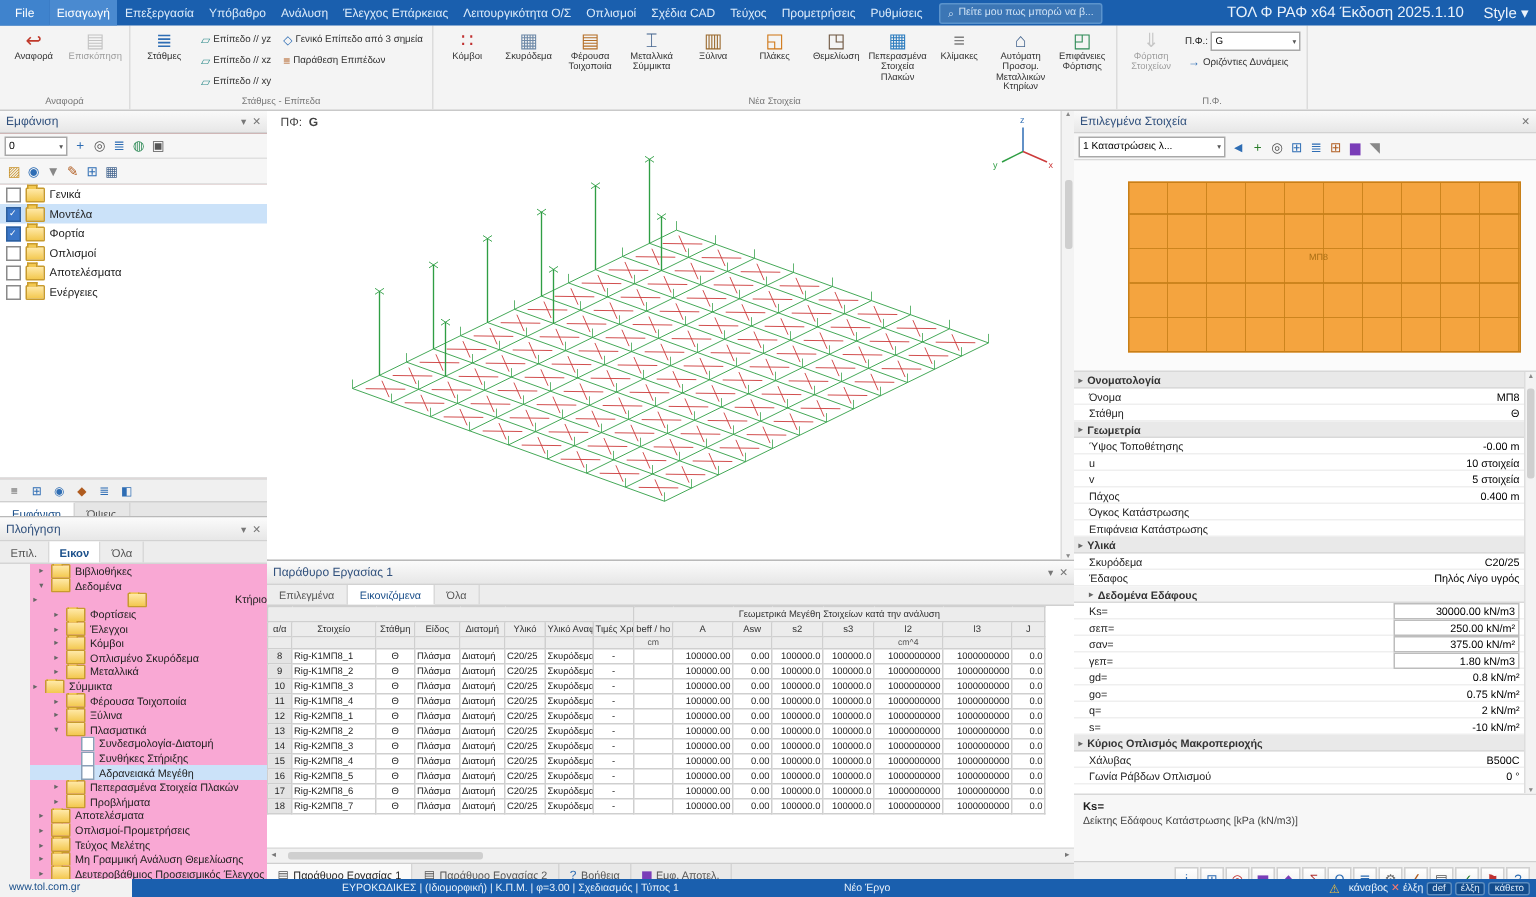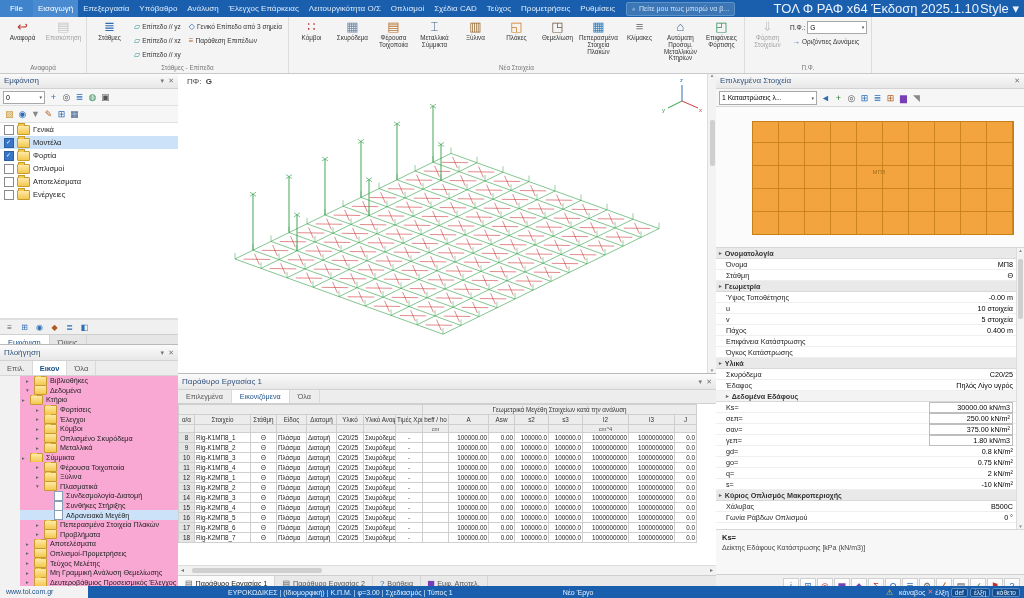--- a/index.html
+++ b/index.html
@@ -9,21 +9,21 @@
   
   .titlebar{position:absolute;left:0;top:0;width:1024px;height:17px;background:#1a5fae;
             display:flex;align-items:center;color:#fff;z-index:5;}
   .file-btn{height:17px;line-height:17px;padding:0 10px;background:#3f83cd;font-size:8px;flex:none;}
   .tb-tabs{display:flex;height:17px;}
   .tb-tab{height:17px;line-height:17px;padding:0 5px;font-size:8px;color:#dcebfa;white-space:nowrap;}
   .tb-tab.active{background:#4a8ad0;color:#fff;}
   .tb-search{margin-left:6px;display:flex;align-items:center;gap:3px;background:#3c76b5;
              border:1px solid #5b93cc;border-radius:2px;height:12px;padding:0 5px;color:#cfe2f5;
              font-size:7px;white-space:nowrap;}
-  .tb-right{margin-left:auto;display:flex;align-items:center;gap:1px;font-size:13px;
+  .tb-right{margin-left:auto;display:flex;align-items:center;gap:13px;font-size:10px;
             color:#eaf2fb;padding-right:5px;white-space:nowrap;}
 
   
   .ribbon{position:absolute;left:0;top:17px;width:1024px;height:56px;background:#f4f4f4;
           border-bottom:1px solid #c9c9c9;display:flex;z-index:4;}
   .rib-group{display:flex;flex-direction:column;border-right:1px solid #dcdcdc;padding:1px 2px 0 2px;}
   .rib-body{display:flex;flex:1;align-items:stretch;}
   .rib-big{width:41px;display:flex;flex-direction:column;align-items:center;padding-top:2px;}
   .rib-big .ico{height:14px;line-height:14px;}
   .rib-lbl{font-size:6.3px;line-height:6.8px;text-align:center;color:#333;word-break:break-word;padding:1px 1px 0;}
@@ -408,21 +408,21 @@
         <div class="pl-row" style="padding-left: 4px;">
           <span class="pl-arrow">▸</span>
           <span class="folder"></span>
           <span>Βιβλιοθήκες</span>
         </div>
         <div class="pl-row" style="padding-left: 4px;">
           <span class="pl-arrow">▾</span>
           <span class="folder"></span>
           <span>Δεδομένα</span>
         </div>
-        <div class="pl-row" style="">
+        <div class="pl-row" style=" justify-content: space-between;">
           <span class="pl-arrow">▸</span>
           <span class="folder"></span>
           <span>Κτήριο</span>
         </div>
         <div class="pl-row" style="padding-left: 14px;">
           <span class="pl-arrow">▸</span>
           <span class="folder"></span>
           <span>Φορτίσεις</span>
         </div>
         <div class="pl-row" style="padding-left: 14px;">
@@ -1450,25 +1450,25 @@
           </div>
           <div class="pg-row">
             <span class="pg-l">v</span>
             <span class="pg-v">5 στοιχεία</span>
           </div>
           <div class="pg-row">
             <span class="pg-l">Πάχος</span>
             <span class="pg-v">0.400 m</span>
           </div>
           <div class="pg-row">
+            <span class="pg-l">Όγκος Κατάστρωσης</span>
+            <span class="pg-v"></span>
+          </div>
+          <div class="pg-row">
             <span class="pg-l">Επιφάνεια Κατάστρωσης</span>
-            <span class="pg-v"></span>
-          </div>
-          <div class="pg-row">
-            <span class="pg-l">Όγκος Κατάστρωσης</span>
             <span class="pg-v"></span>
           </div>
           <div class="pg-sec">
             <span class="sarrow">▸</span>
             <span>Υλικά</span>
           </div>
           <div class="pg-row">
             <span class="pg-l">Σκυρόδεμα</span>
             <span class="pg-v">C20/25</span>
           </div>

